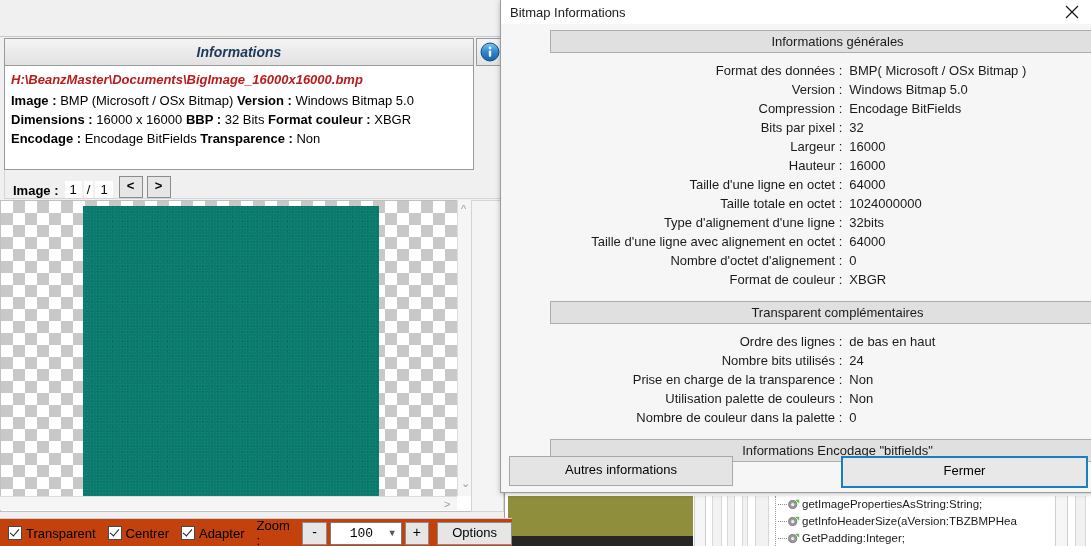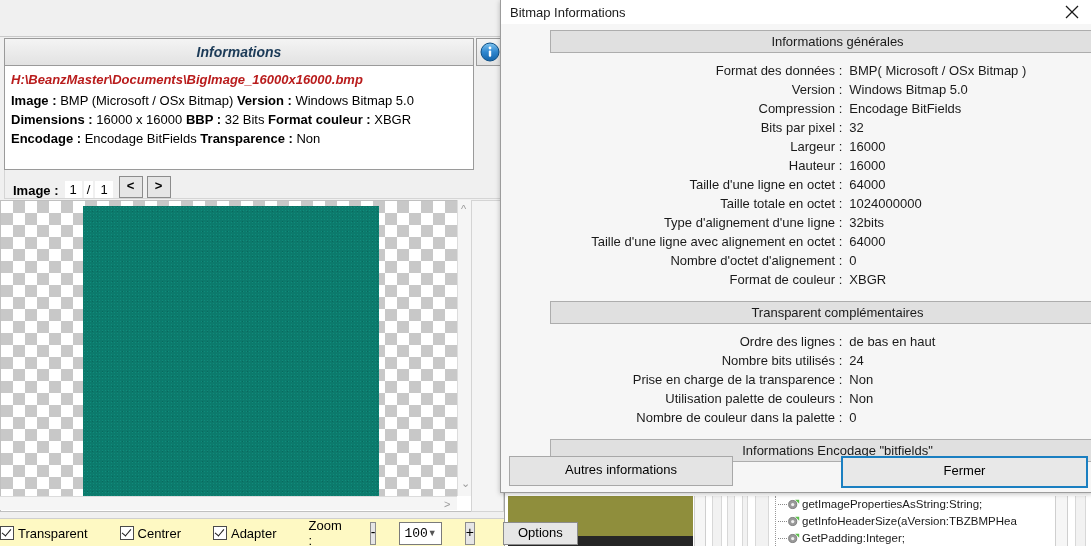--- a/index.html
+++ b/index.html
@@ -76,22 +76,22 @@
   
   #pv-vscroll{position:absolute;left:457px;top:200px;width:13px;height:296px;background:#f5f5f5;
       border-left:1px solid #dcdcdc;}
   #pv-hscroll{position:absolute;left:0px;top:496px;width:457px;height:13px;background:#f5f5f5;
       border-top:1px solid #dcdcdc;}
   .chev{position:absolute;color:#9a9a9a;font-size:11px;line-height:11px;}
   #pv-right-panel{position:absolute;left:471px;top:200px;width:31px;height:310px;background:#f4f4f4;
       border:1px solid #d4d4d4;}
 
   
-  #bottombar{position:absolute;left:0;top:518px;width:504px;height:28px;background:#fef9c3;
-      border-top:1px solid #cfcfcf;display:flex;align-items:center;gap:20px;}
+  #bottombar{position:absolute;left:0;top:518px;width:504px;height:28px;background:#c2410c;
+      border-top:1px solid #cfcfcf;display:flex;align-items:center;padding-left:8px;}
   .chk{display:flex;align-items:center;margin-right:12px;font-size:13px;white-space:nowrap;}
   .chkbox{width:12px;height:12px;border:1px solid #4a4a4a;background:#fff;margin-right:4px;
       position:relative;}
   .chkbox:after{content:"";position:absolute;left:3px;top:0px;width:4px;height:8px;
       border:solid #1a1a1a;border-width:0 1.6px 1.6px 0;transform:rotate(40deg);}
   .zoomlbl{font-size:13px;margin-right:8px;}
   .zbtn{width:24px;height:21px;background:#e6e6e6;border:1px solid #8c8c8c;font-size:14px;
       line-height:19px;text-align:center;}
   .zcombo{width:66px;height:21px;background:#fff;border:1px solid #7a7a7a;margin:0 3px;
       display:flex;align-items:center;justify-content:space-between;padding:0 4px;font-size:13px;}

